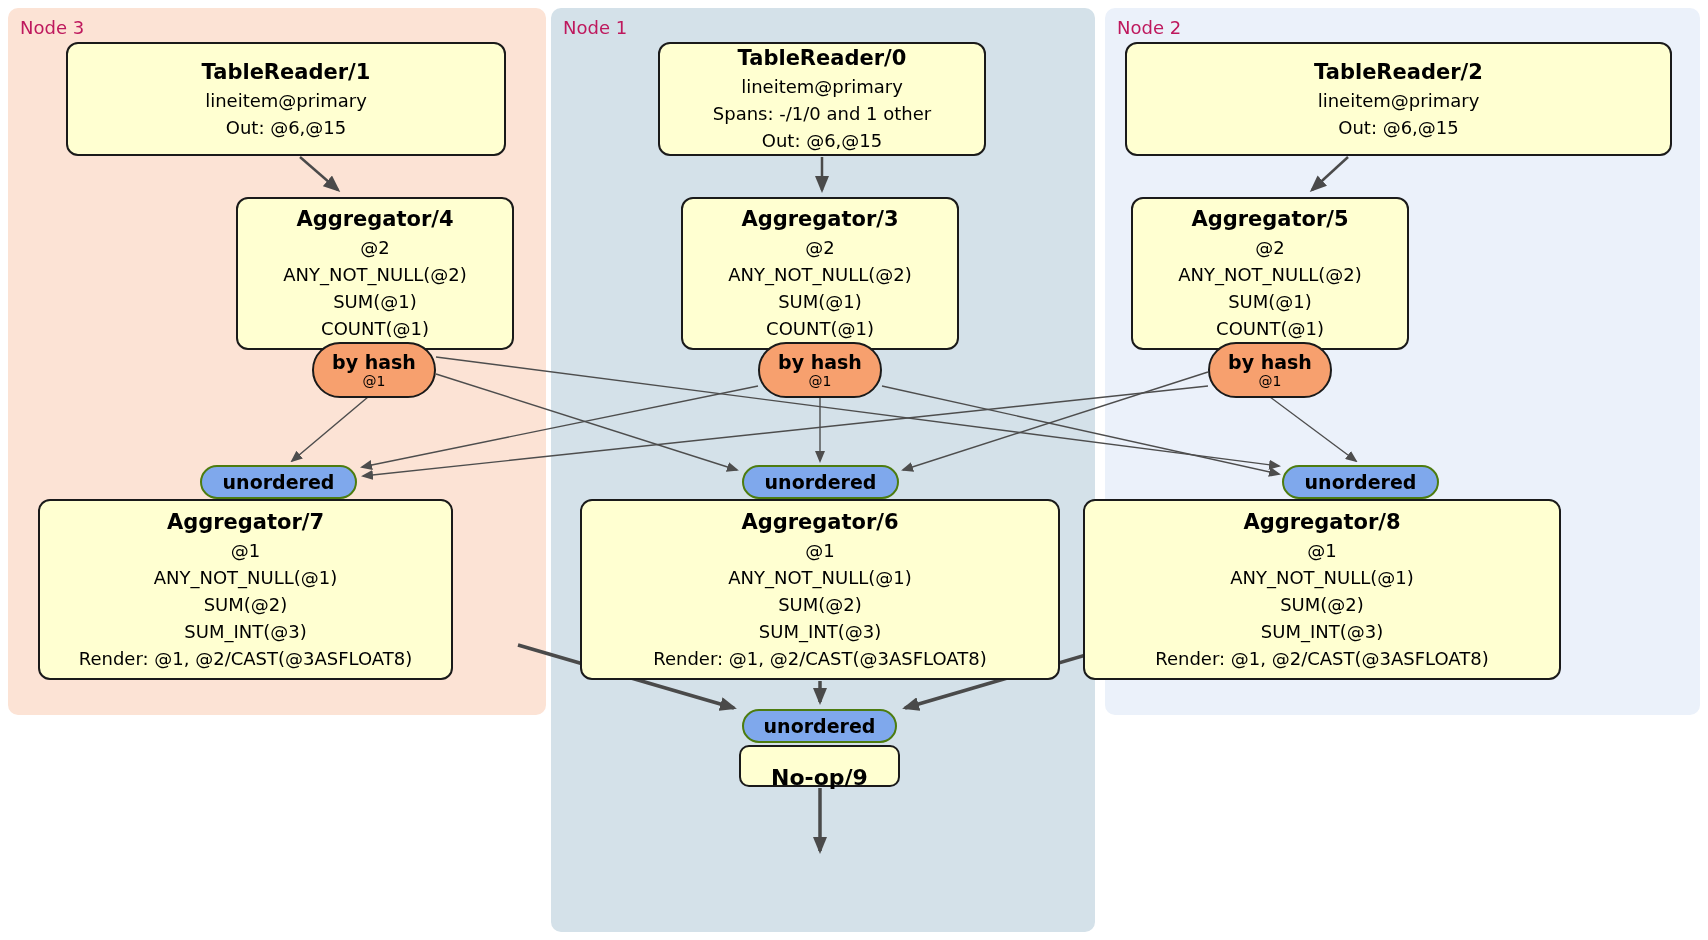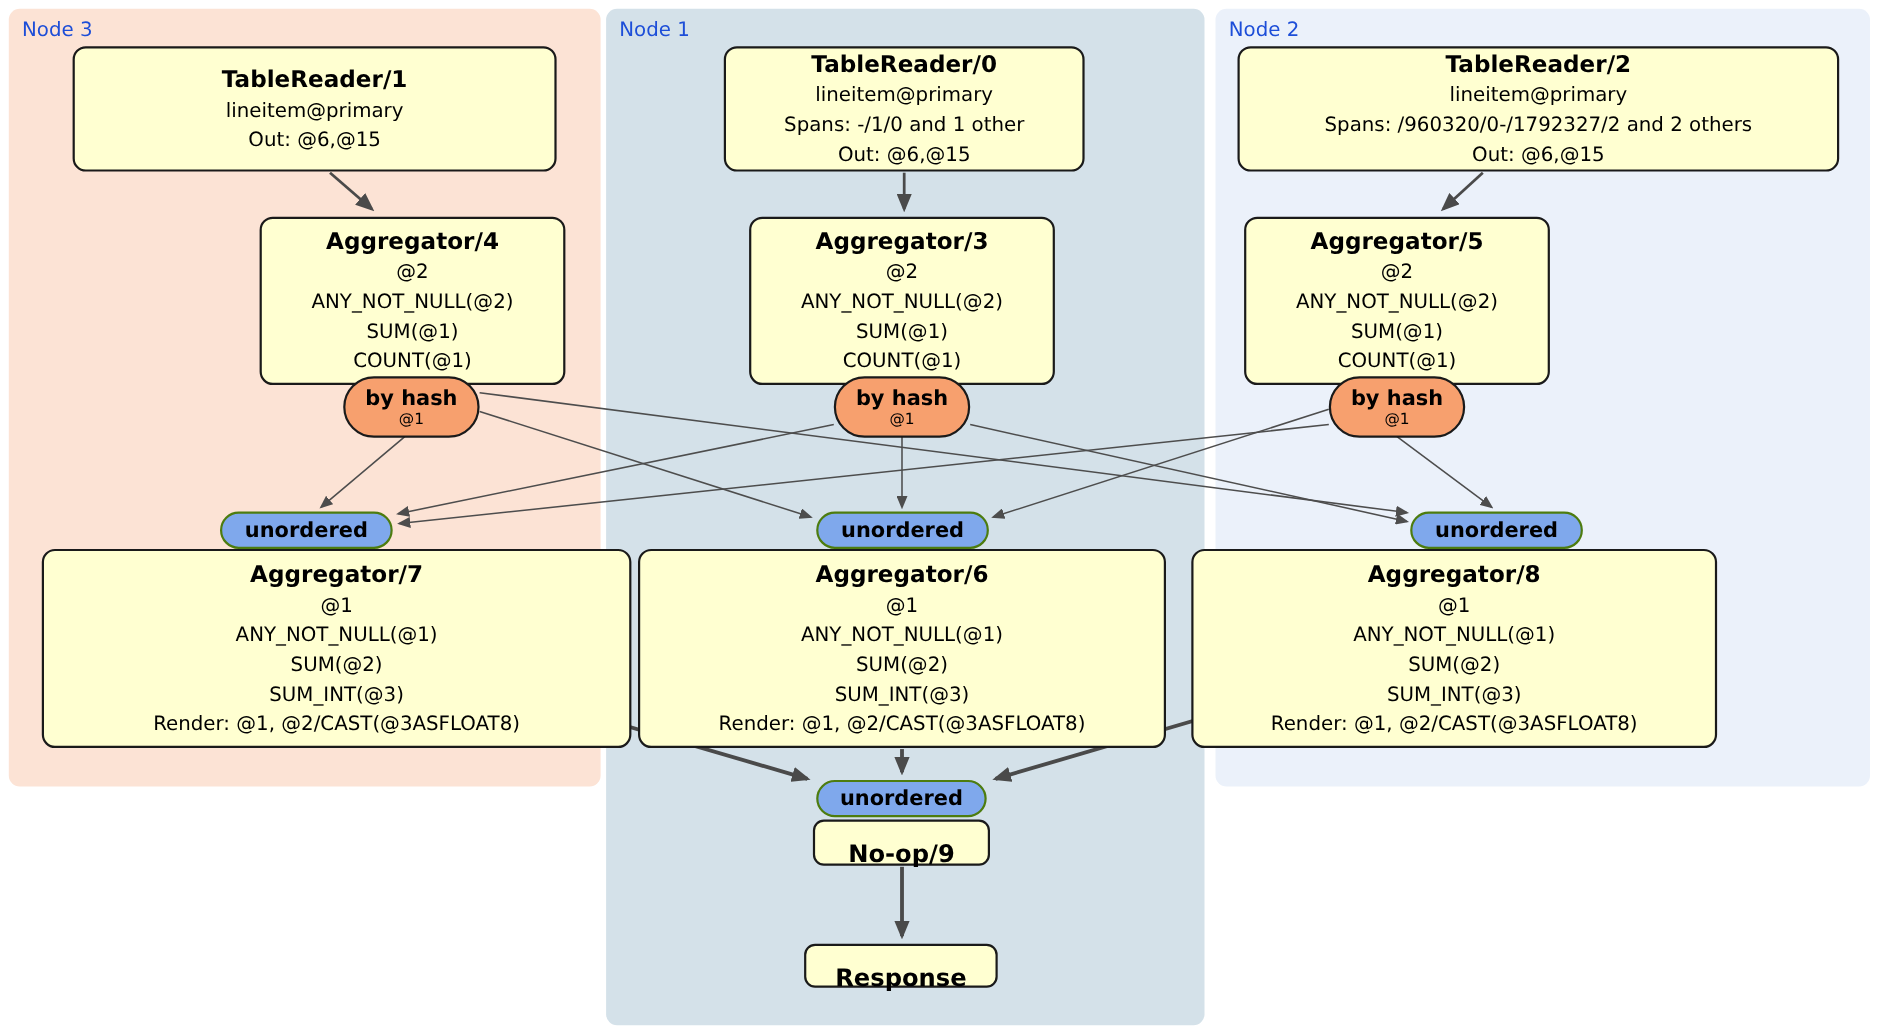--- a/index.html
+++ b/index.html
@@ -1,21 +1,21 @@
 <!DOCTYPE html>
 <html><head>
 <meta charset="utf-8">
 <style>
   html,body{margin:0;padding:0;background:#ffffff;}
   .canvas{
     position:relative;width:1708px;height:940px;overflow:hidden;
     background:#ffffff;font-family:"DejaVu Sans","Liberation Sans",sans-serif;color:#000;
   }
   .region{position:absolute;border-radius:10px;z-index:0;}
-  .region-label{position:absolute;top:10px;left:12px;font-size:18px;line-height:20px;color:#1d4ed8;}
+  .region-label{position:absolute;top:10px;left:12px;font-size:18px;line-height:20px;color:#be185d;}
   #region-node3{left:8px;top:8px;width:538px;height:707px;background:#fce3d5;}
   #region-node1{left:551px;top:8px;width:544px;height:924px;background:#d4e1e9;}
   #region-node2{left:1105px;top:8px;width:595px;height:707px;background:#ebf1fa;}
 
   svg.edges{position:absolute;left:0;top:0;z-index:1;}
 
   .proc{
     position:absolute;background:#ffffd1;border:2px solid #1a1a1a;border-radius:12px;
     display:flex;flex-direction:column;justify-content:center;align-items:center;
     text-align:center;z-index:2;box-sizing:border-box;
@@ -91,21 +91,20 @@
   </div>
   <div class="proc" style="left:658px;top:42px;width:328px;height:114px;">
     <div class="proc-title">TableReader/0</div>
     <div class="proc-line">lineitem@primary</div>
     <div class="proc-line">Spans: -/1/0 and 1 other</div>
     <div class="proc-line">Out: @6,@15</div>
   </div>
   <div class="proc" style="left:1125px;top:42px;width:547px;height:114px;">
     <div class="proc-title">TableReader/2</div>
     <div class="proc-line">lineitem@primary</div>
-    <div class="proc-line">Spans: /960320/0-/1792327/2 and 2 others</div>
     <div class="proc-line">Out: @6,@15</div>
   </div>
 
   <div class="proc" style="left:236px;top:197px;width:278px;height:153px;">
     <div class="proc-title">Aggregator/4</div>
     <div class="proc-line">@2</div>
     <div class="proc-line">ANY_NOT_NULL(@2)</div>
     <div class="proc-line">SUM(@1)</div>
     <div class="proc-line">COUNT(@1)</div>
   </div>
@@ -140,21 +139,21 @@
   <div class="sync" style="left:200px;top:465px;">
     <span>unordered</span>
   </div>
   <div class="sync" style="left:742px;top:465px;">
     <span>unordered</span>
   </div>
   <div class="sync" style="left:1282px;top:465px;">
     <span>unordered</span>
   </div>
 
-  <div class="proc" style="left:38px;top:499px;width:536px;height:181px;">
+  <div class="proc" style="left:38px;top:499px;width:415px;height:181px;">
     <div class="proc-title">Aggregator/7</div>
     <div class="proc-line">@1</div>
     <div class="proc-line">ANY_NOT_NULL(@1)</div>
     <div class="proc-line">SUM(@2)</div>
     <div class="proc-line">SUM_INT(@3)</div>
     <div class="proc-line">Render: @1, @2/CAST(@3ASFLOAT8)</div>
   </div>
   <div class="proc" style="left:580px;top:499px;width:480px;height:181px;">
     <div class="proc-title">Aggregator/6</div>
     <div class="proc-line">@1</div>
@@ -171,17 +170,14 @@
     <div class="proc-line">SUM_INT(@3)</div>
     <div class="proc-line">Render: @1, @2/CAST(@3ASFLOAT8)</div>
   </div>
 
   <div class="sync" style="left:742px;top:709px;width:155px;">
     <span>unordered</span>
   </div>
   <div class="proc" style="left:739px;top:745px;width:161px;height:42px;border-radius:10px;">
     <div class="terminal-title">No-op/9</div>
   </div>
-  <div class="proc" style="left:731px;top:858px;width:176px;height:40px;border-radius:10px;">
-    <div class="terminal-title">Response</div>
-  </div>
 
 </div>
 
 </body></html>

